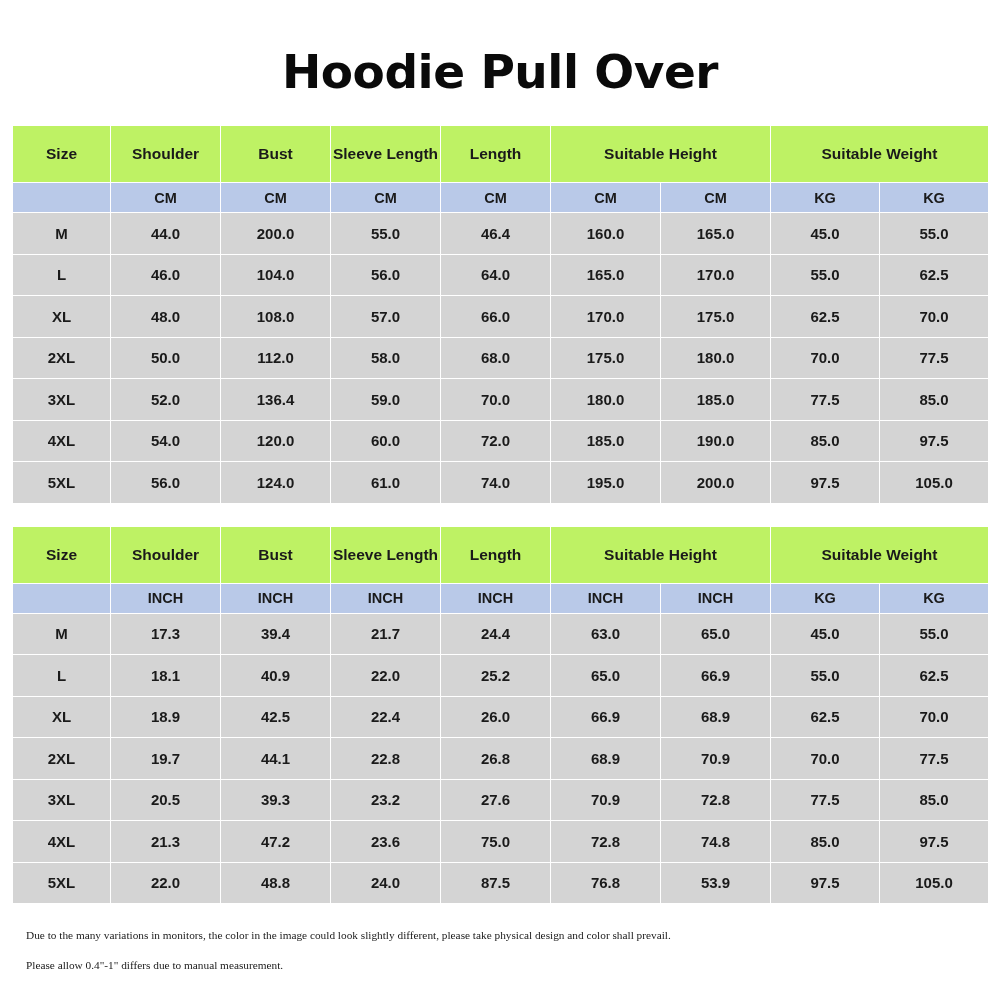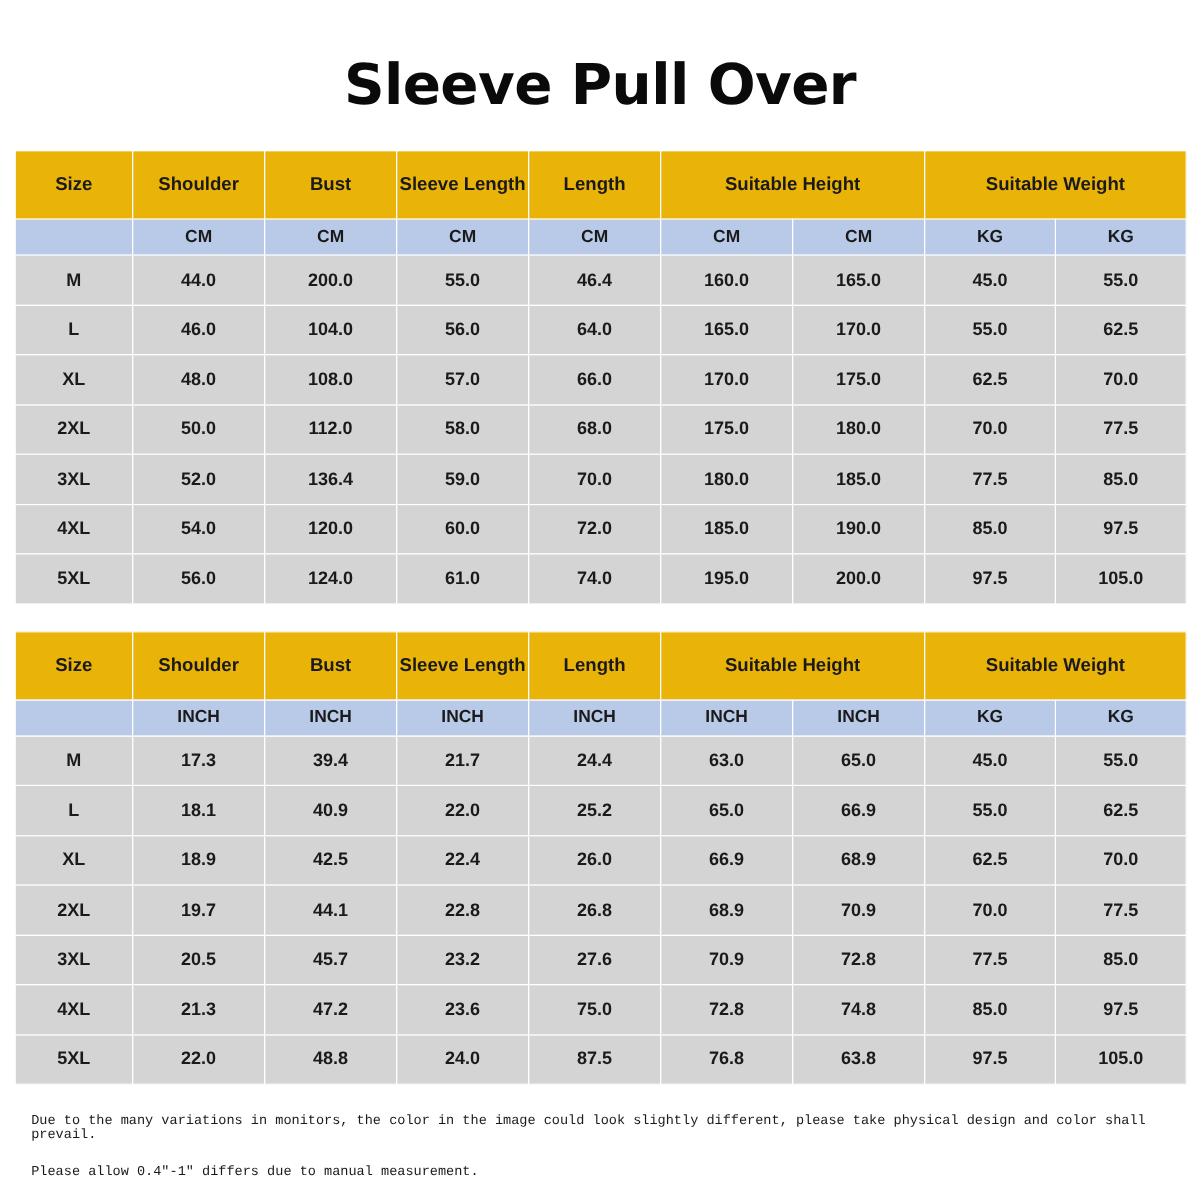--- a/index.html
+++ b/index.html
@@ -40,21 +40,21 @@
     border: 1px solid #ffffff;
     text-align: center;
     font-size: 15px;
     font-weight: bold;
     color: #1a1a1a;
     padding: 0;
     height: 40px;
     vertical-align: middle;
   }
   tr.header-row td {
-    background: #eab308;
+    background: #bef264;
     height: 56px;
     font-size: 15.5px;
     line-height: 1.15;
   }
   tr.unit-row td {
     background: #b9c9e8;
     height: 29px;
     font-size: 14.5px;
     margin-top: 16px;
   }
@@ -62,21 +62,21 @@
     background: #d4d4d4;
     height: 40.5px;
     font-size: 15px;
   }
   td.size-cell { }
   .spacer {
     height: 22px;
   }
   .notes {
     margin: 26px 0 0 14px;
-    font-family: Liberation Mono, monospace;
+    font-family: Liberation Serif, serif;
     font-size: 11.3px;
     color: #1a1a1a;
     line-height: 1.0;
   }
   .notes p {
     margin: 0 0 19px 0;
   }
   
   col.c-size   { width: 98px; }
   col.c-sh     { width: 110px; }
@@ -86,21 +86,21 @@
   col.c-h1     { width: 110px; }
   col.c-h2     { width: 110px; }
   col.c-w1     { width: 109px; }
   col.c-w2     { width: 109px; }
 </style>
 </head>
 <body>
 
 <div class="page">
 
-  <div class="title">Sleeve Pull Over</div>
+  <div class="title">Hoodie Pull Over</div>
 
   <table class="size-table">
     <colgroup>
       <col class="c-size">
         <col class="c-sh">
         <col class="c-bust">
         <col class="c-sleeve">
         <col class="c-len">
         <col class="c-h1">
         <col class="c-h2">
@@ -283,21 +283,21 @@
         <td>22.8</td>
         <td>26.8</td>
         <td>68.9</td>
         <td>70.9</td>
         <td>70.0</td>
         <td>77.5</td>
       </tr>
       <tr class="data-row">
         <td class="size-cell">3XL</td>
         <td>20.5</td>
-        <td>45.7</td>
+        <td>39.3</td>
         <td>23.2</td>
         <td>27.6</td>
         <td>70.9</td>
         <td>72.8</td>
         <td>77.5</td>
         <td>85.0</td>
       </tr>
       <tr class="data-row">
         <td class="size-cell">4XL</td>
         <td>21.3</td>
@@ -309,21 +309,21 @@
         <td>85.0</td>
         <td>97.5</td>
       </tr>
       <tr class="data-row">
         <td class="size-cell">5XL</td>
         <td>22.0</td>
         <td>48.8</td>
         <td>24.0</td>
         <td>87.5</td>
         <td>76.8</td>
-        <td>63.8</td>
+        <td>53.9</td>
         <td>97.5</td>
         <td>105.0</td>
       </tr>
     </tbody>
   </table>
 
   <div class="notes">
     <p>Due to the many variations in monitors, the color in the image could look slightly different, please take physical design and color shall prevail.</p>
     <p>Please allow 0.4"-1" differs due to manual measurement.</p>
 

